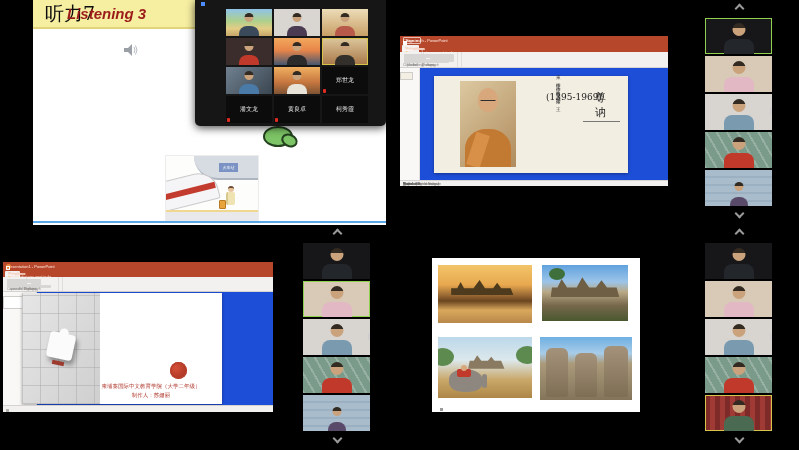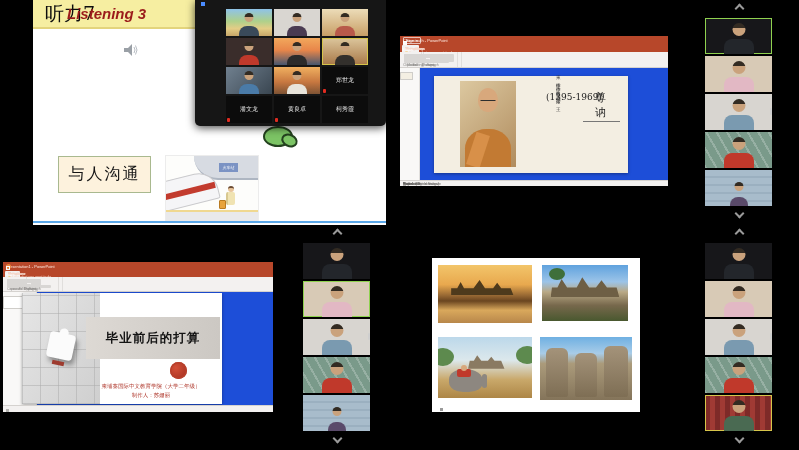--- a/index.html
+++ b/index.html
@@ -198,23 +198,20 @@
 
   <div class="slide-tl">
     <div class="tl-header">
       <span class="tl-zh">听力7</span>
       <span class="tl-en">Listening 3</span>
     </div>
     <svg class="spk" viewBox="0 0 16 16">
       <polygon points="1,6 5,6 9,2 9,14 5,10 1,10" fill="#9aa0a6"></polygon>
       <path d="M11 5 q2 3 0 6 M12.5 3.5 q3 4.5 0 9" stroke="#b9bec4" stroke-width="1" fill="none"></path>
     </svg>
-    <div class="comm-box">
-      <span>与人沟通</span>
-    </div>
     <div class="train">
       <div class="roof"></div>
       <div class="sign">
         <span>火车站</span>
       </div>
       <div class="tbody"></div>
       <div class="tstripe"></div>
       <div class="platform"></div>
       <div class="tv-head"></div>
       <div class="tv-body"></div>
@@ -542,23 +539,20 @@
         <div class="thumb" style="width:22px;height:13px;background:#fff;"></div>
         <div class="thumb" style="width:22px;height:13px;background:#fff;"></div>
         <div class="thumb" style="width:22px;height:13px;background:#fff;"></div>
       </div>
       <div class="canvas">
         <div class="pslide" style="left:19px;top:1px;width:200px;height:111px;background:#fff;">
           <div class="puzzle">
             <div class="piece"></div>
             <div class="piece-red"></div>
           </div>
-          <div class="grad-banner">
-            <span class="grad-title">毕业前后的打算</span>
-          </div>
           <div class="seal"></div>
           <div class="grad-sub1">柬埔寨国际中文教育学院（大学二年级）</div>
           <div class="grad-sub2">制作人：苏姗丽</div>
         </div>
       </div>
     </div>
     <div class="ppt-status" style="height:7px;">
       <span class="viewicons">
           <i></i>
           <i></i>

